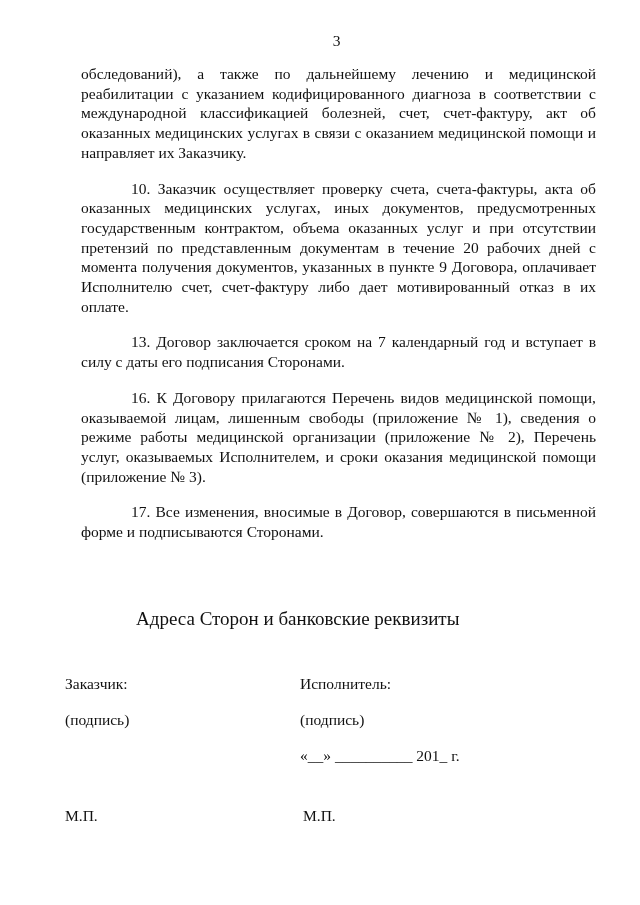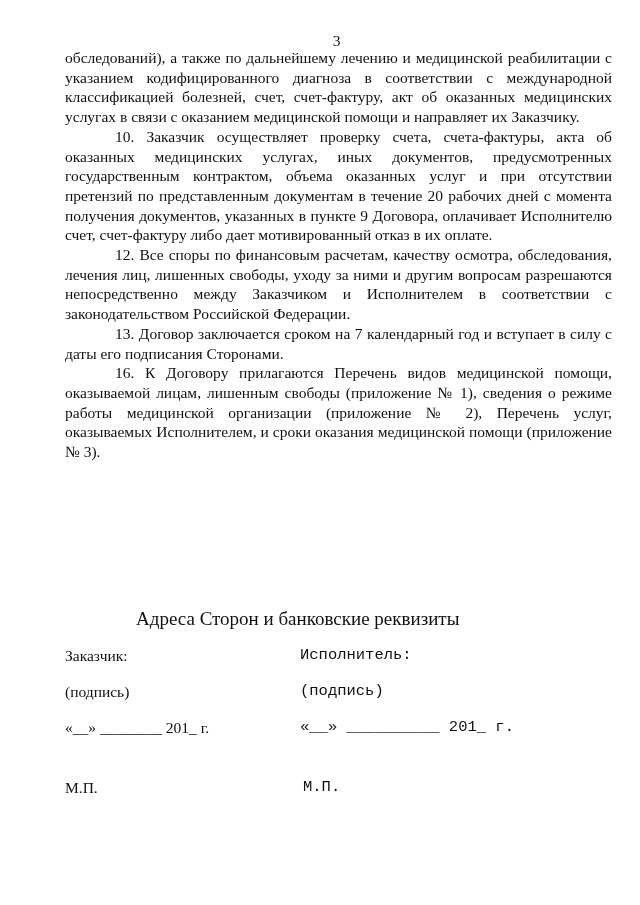--- a/index.html
+++ b/index.html
@@ -27,89 +27,88 @@
     .body-text {
       position: absolute;
       top: 48px;
       left: 65px;
       width: 547px;
       font-size: 15.5px;
       line-height: 19.7px;
       text-align: justify;
     }
     .body-text p {
-      margin: 0;
+      margin: 16px;
       text-indent: 0;
     }
     .body-text p.indented {
       text-indent: 50px;
     }
     .requisites-title {
       position: absolute;
       top: 609px;
       left: 136px;
       font-size: 19px;
       line-height: 19px;
     }
     .sig-row {
       position: absolute;
       left: 65px;
       width: 547px;
       font-size: 15.5px;
       line-height: 19px;
       height: 19px;
+      margin-top: 28px;
     }
     .sig-row .left {
       position: absolute;
       left: 0;
       white-space: pre;
     }
     .sig-row .right {
       position: absolute;
       left: 235px;
       white-space: pre;
-      font-family: Liberation Mono, monospace;
     }
     .sig-row .right.mp {
       left: 238px;
     }
     .row-parties { top: 646px; }
     .row-sign { top: 682px; }
     .row-date { top: 718px; }
     .row-mp { top: 778px; }
   </style>
 </head>
 <body>
 
 <div>
 
   <div class="page-number">3</div>
 
   <div class="body-text">
     <p>обследований), а также по дальнейшему лечению и медицинской реабилитации с указанием кодифицированного диагноза в соответствии с международной классификацией болезней, счет, счет-фактуру, акт об оказанных медицинских услугах в связи с оказанием медицинской помощи и направляет их Заказчику.</p>
     <p class="indented">10. Заказчик осуществляет проверку счета, счета-фактуры, акта об оказанных медицинских услугах, иных документов, предусмотренных государственным контрактом, объема оказанных услуг и при отсутствии претензий по представленным документам в течение 20 рабочих дней с момента получения документов, указанных в пункте 9  Договора, оплачивает Исполнителю счет, счет-фактуру либо дает мотивированный отказ в их оплате.</p>
-    <p class="indented">12. Все споры по финансовым расчетам, качеству осмотра, обследования, лечения лиц, лишенных свободы, уходу за ними и другим вопросам разрешаются непосредственно между Заказчиком и Исполнителем в соответствии с законодательством Российской Федерации.</p>
     <p class="indented">13. Договор заключается сроком на 7 календарный год и вступает в силу с даты его подписания Сторонами.</p>
     <p class="indented">16. К Договору прилагаются Перечень видов медицинской помощи, оказываемой лицам, лишенным свободы (приложение № 1), сведения о режиме работы медицинской организации (приложение № 2), Перечень услуг, оказываемых Исполнителем, и сроки оказания медицинской помощи (приложение № 3).</p>
+    <p class="indented">17. Все изменения, вносимые в Договор, совершаются в письменной форме и подписываются Сторонами.</p>
   </div>
 
   <div class="requisites-title">Адреса Сторон и банковские реквизиты</div>
 
   <div class="sig-row row-parties">
     <span class="left">Заказчик:</span>
     <span class="right">Исполнитель:</span>
   </div>
 
   <div class="sig-row row-sign">
     <span class="left">(подпись)</span>
     <span class="right">(подпись)</span>
   </div>
 
   <div class="sig-row row-date">
-    <span class="left">«__» ________ 201_ г.</span>
     <span class="right">«__» __________ 201_ г.</span>
   </div>
 
   <div class="sig-row row-mp">
     <span class="left">М.П.</span>
     <span class="right mp">М.П.</span>
   </div>
 
 </div>
 

